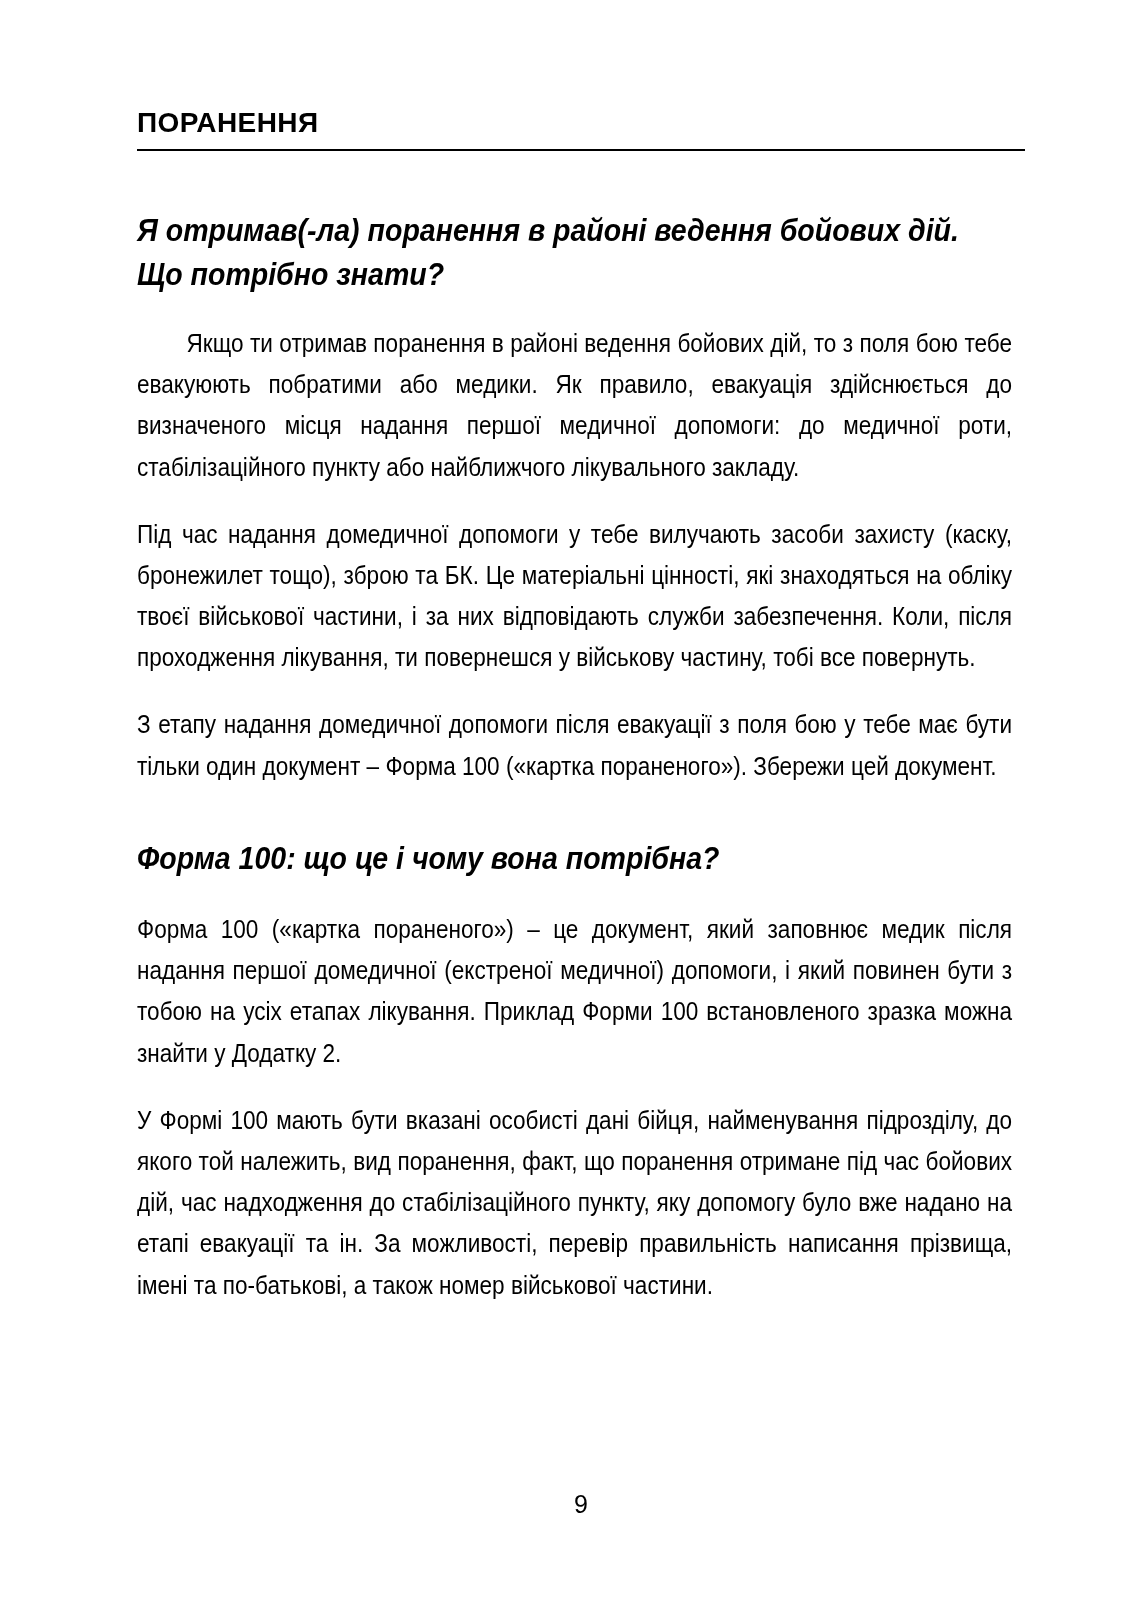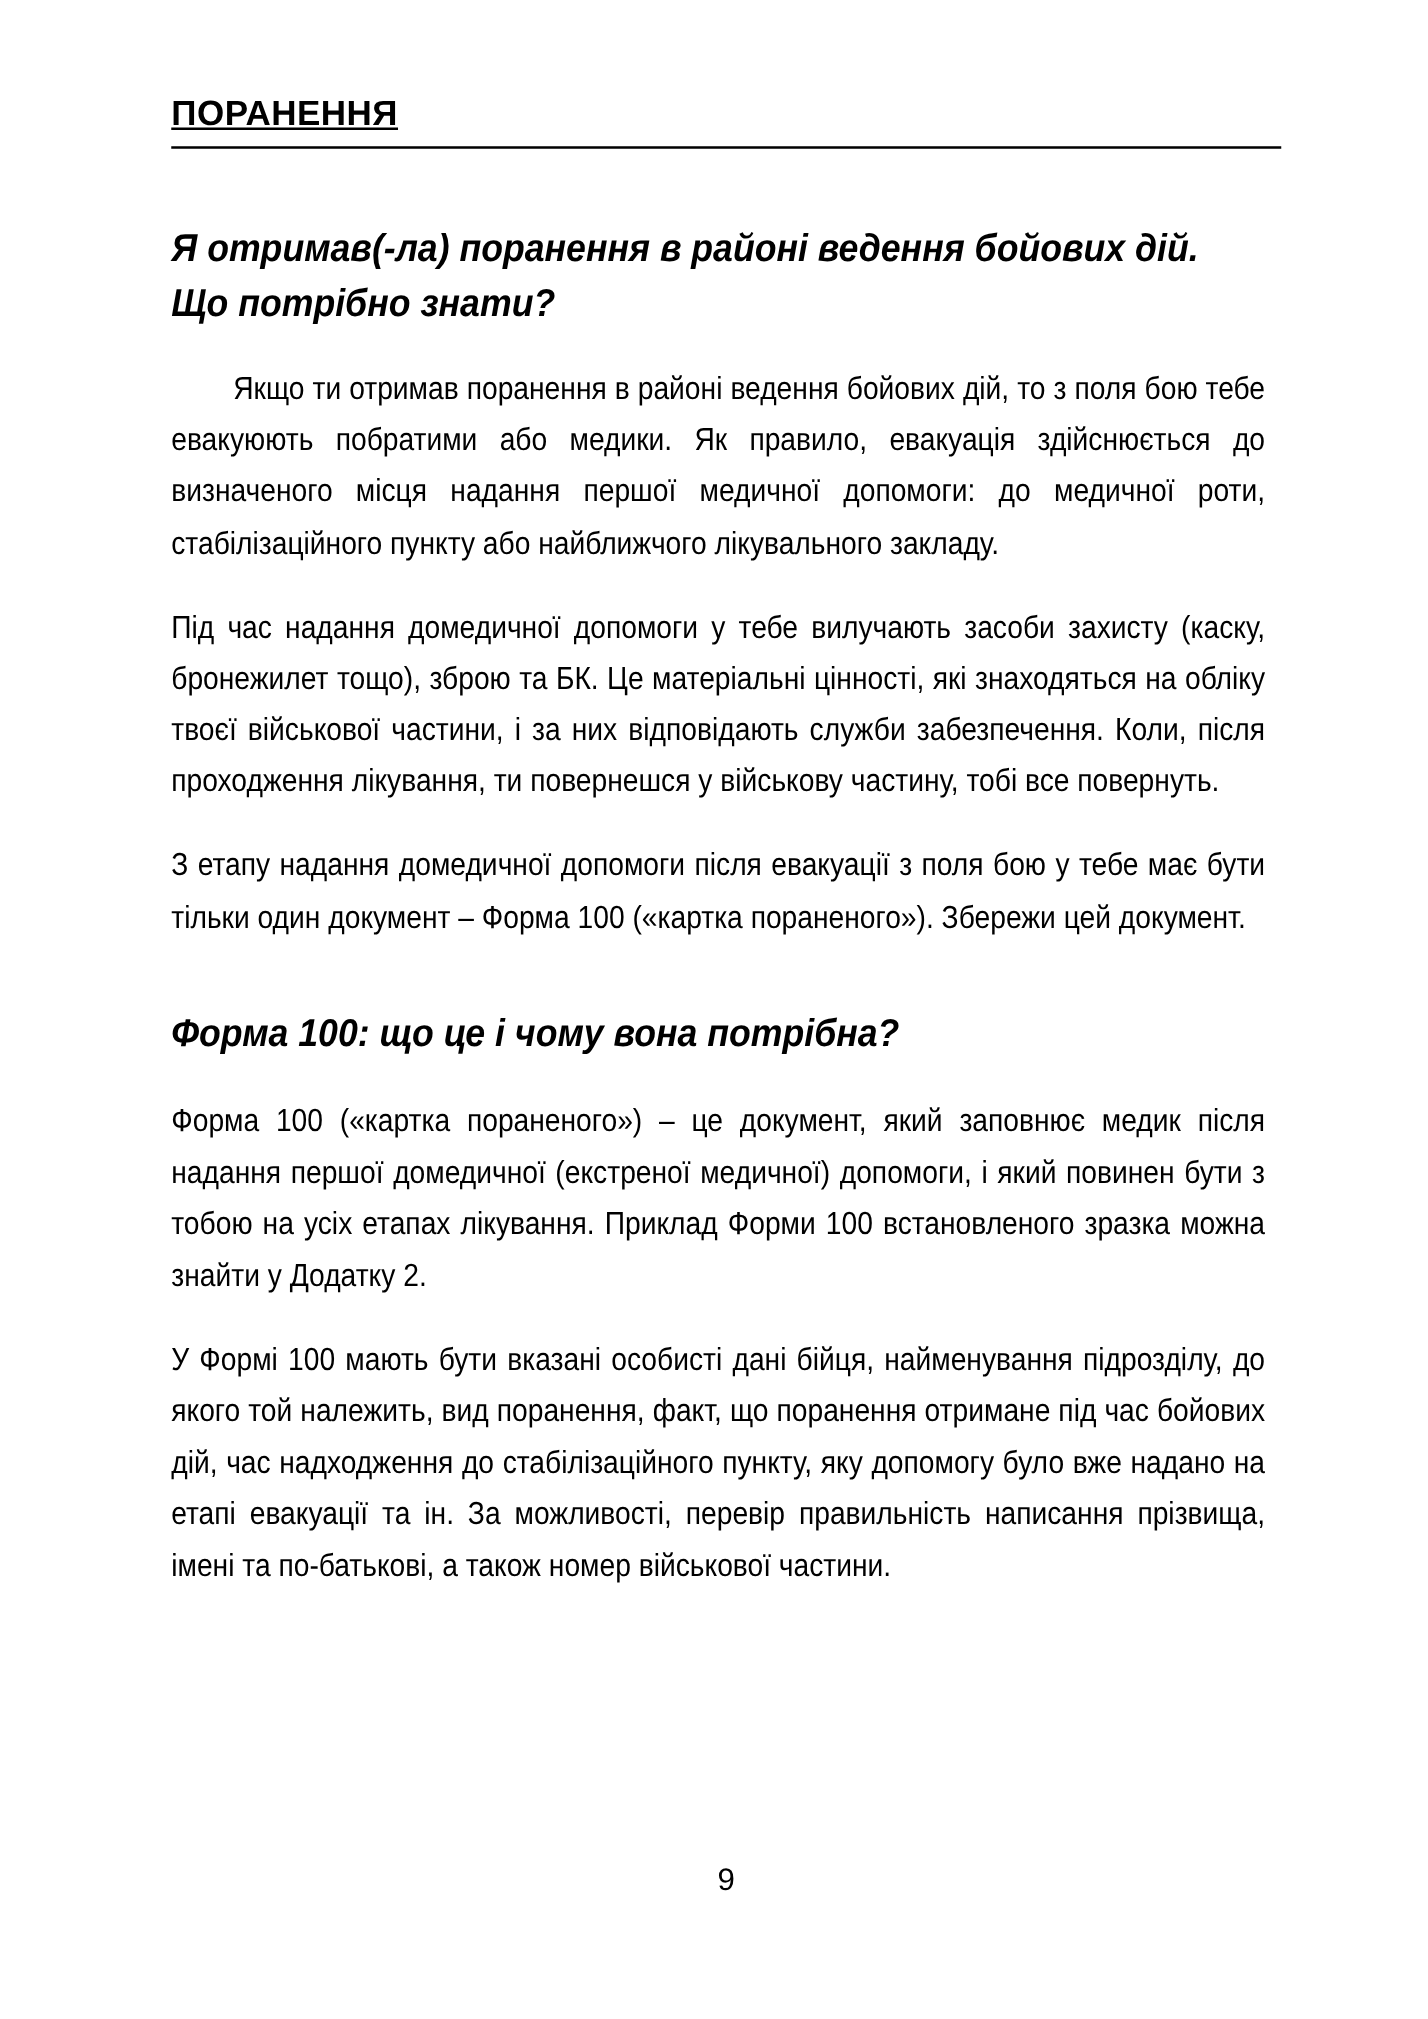--- a/index.html
+++ b/index.html
@@ -24,22 +24,21 @@
   .content {
     position: absolute;
     left: 137px;
     top: 0;
     width: 875px;
     height: 1615px;
   }
 
   
   .running-head {
-    padding-top: 76px;
-    text-decoration: underline;
+    padding-top: 108px;
   }
 
   .running-head-title {
     font-family: "Liberation Sans", "DejaVu Sans", sans-serif;
     font-weight: bold;
     font-size: 28px;
     letter-spacing: 0.4px;
     line-height: 1.1;
     color: #000000;
     white-space: nowrap;

